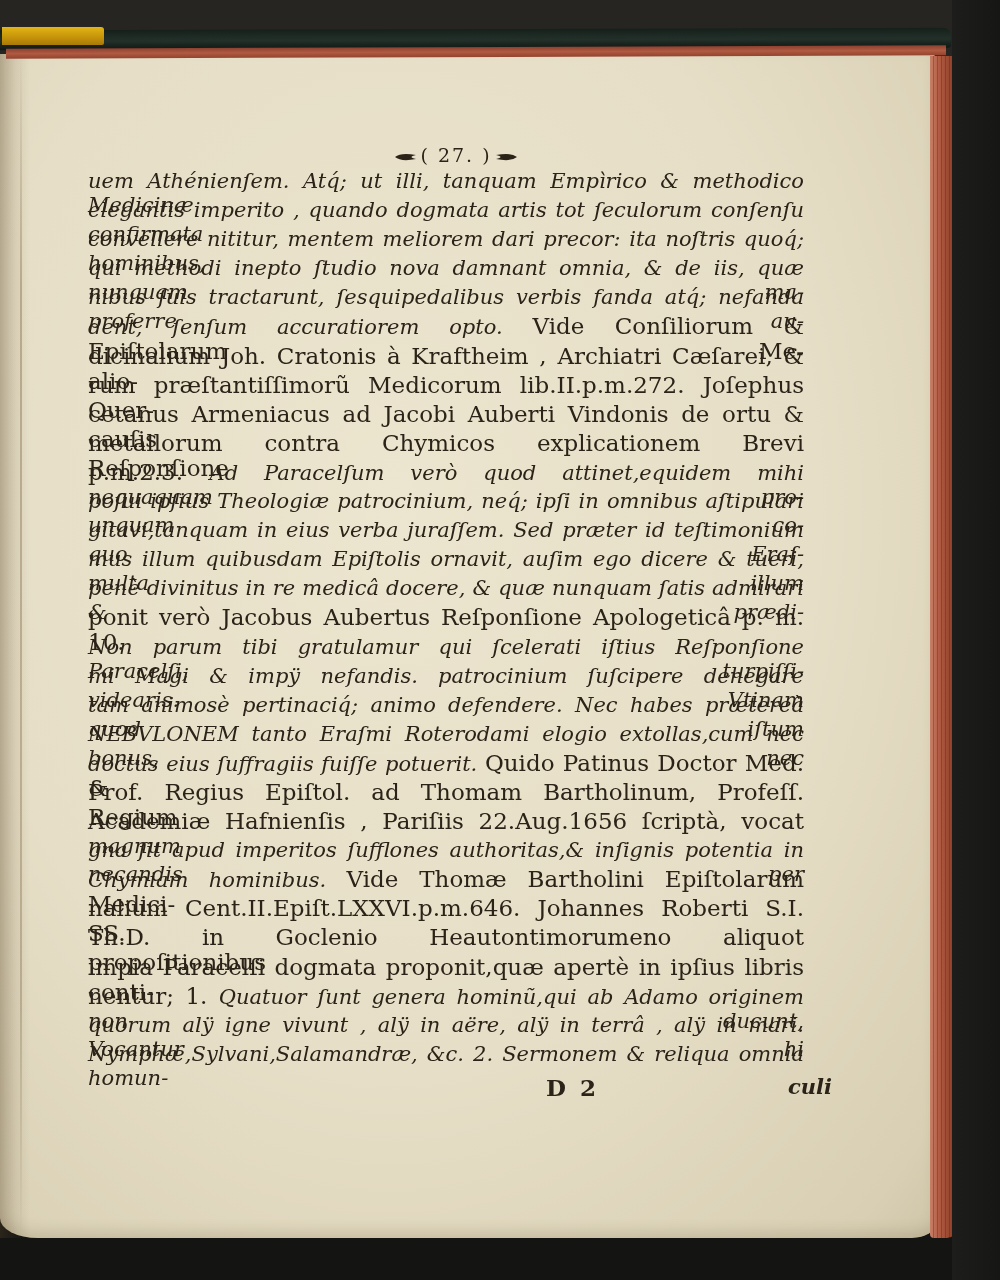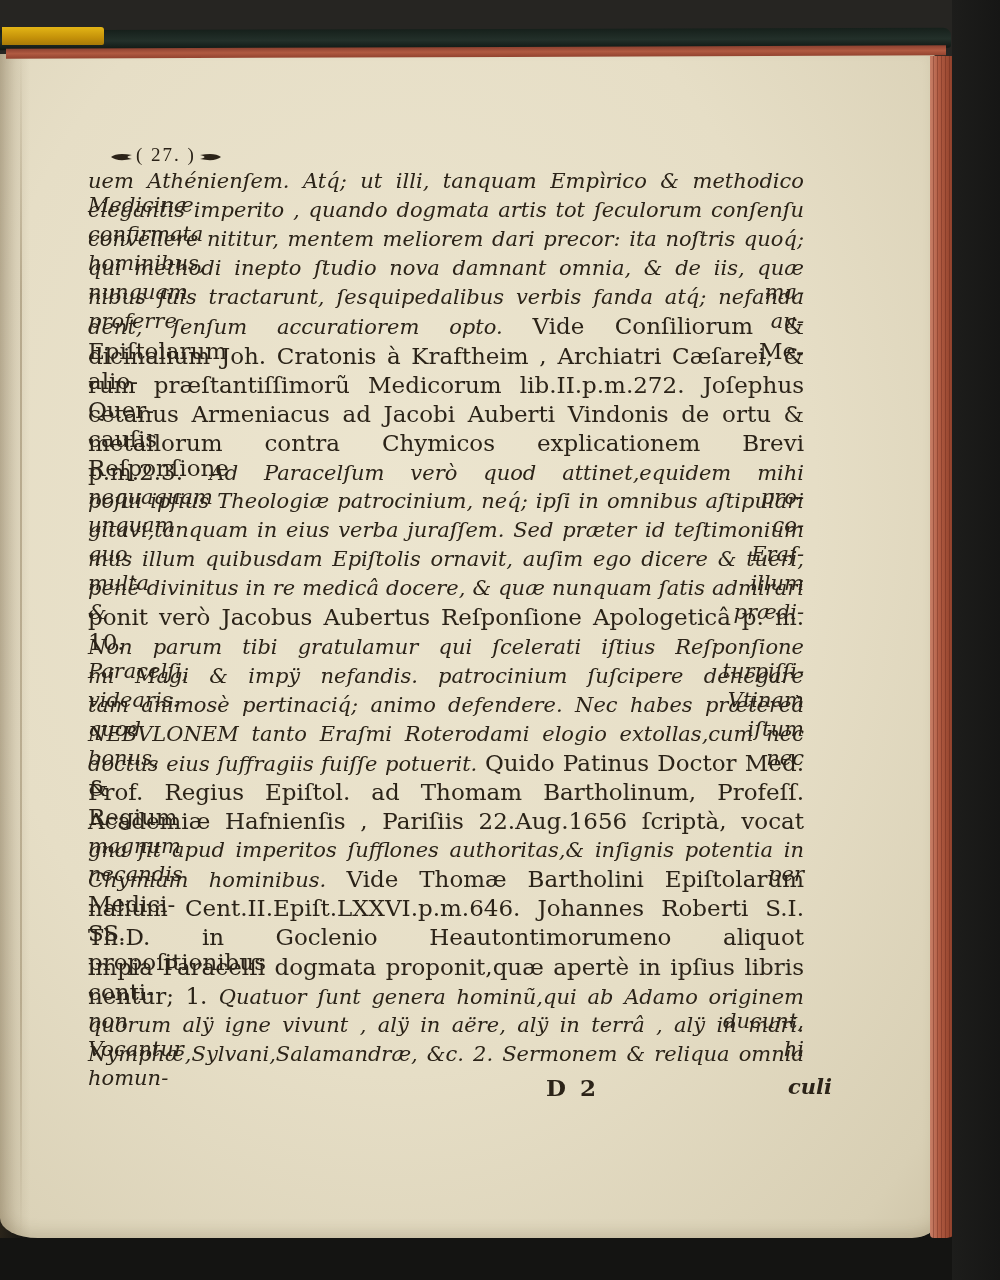--- a/index.html
+++ b/index.html
@@ -34,22 +34,22 @@
   .fore-edge{position:absolute;left:930px;top:56px;width:27px;height:1182px;z-index:3;
     background:
       repeating-linear-gradient(to right, rgba(0,0,0,0) 0 3px, rgba(90,30,18,.35) 3px 4px),
       linear-gradient(to right,#c88068,var(--edge,#b05a41) 35%,#97462f 75%,#71structure3023);
     background:
       repeating-linear-gradient(to right, rgba(0,0,0,0) 0 3px, rgba(90,30,18,.35) 3px 4px),
       linear-gradient(to right,#c88068,var(--edge,#b05a41) 35%,#97462f 75%,#713023);
     border-radius:0 3px 10px 4px;}
   
   .textblock{position:absolute;left:88px;top:88px;width:716px;color:var(--ink,#2b2318);}
-  .folio{height:28px;line-height:26px;text-align:left;margin-left:20px;
-    font-size:19px;letter-spacing:2px;font-family:Liberation Serif, serif;}
+  .folio{height:28px;line-height:26px;text-align:center;margin-left:20px;
+    font-size:19px;letter-spacing:2px;}
   .folio svg{vertical-align:middle;margin:0 2px;}
   .line{height:29.1px;line-height:22px;text-align:justify;text-align-last:justify;white-space:normal;}
   .it{font-style:italic;font-size:21px;}
   .ro{font-size:23px;}
   .sigline{position:relative;height:34px;margin-top:2px;font-weight:bold;}
   .sig{position:absolute;left:458px;font-size:23px;letter-spacing:3px;}
   .catch{position:absolute;left:700px;font-style:italic;font-size:21px;}
 </style>
 </head>
 <body>

